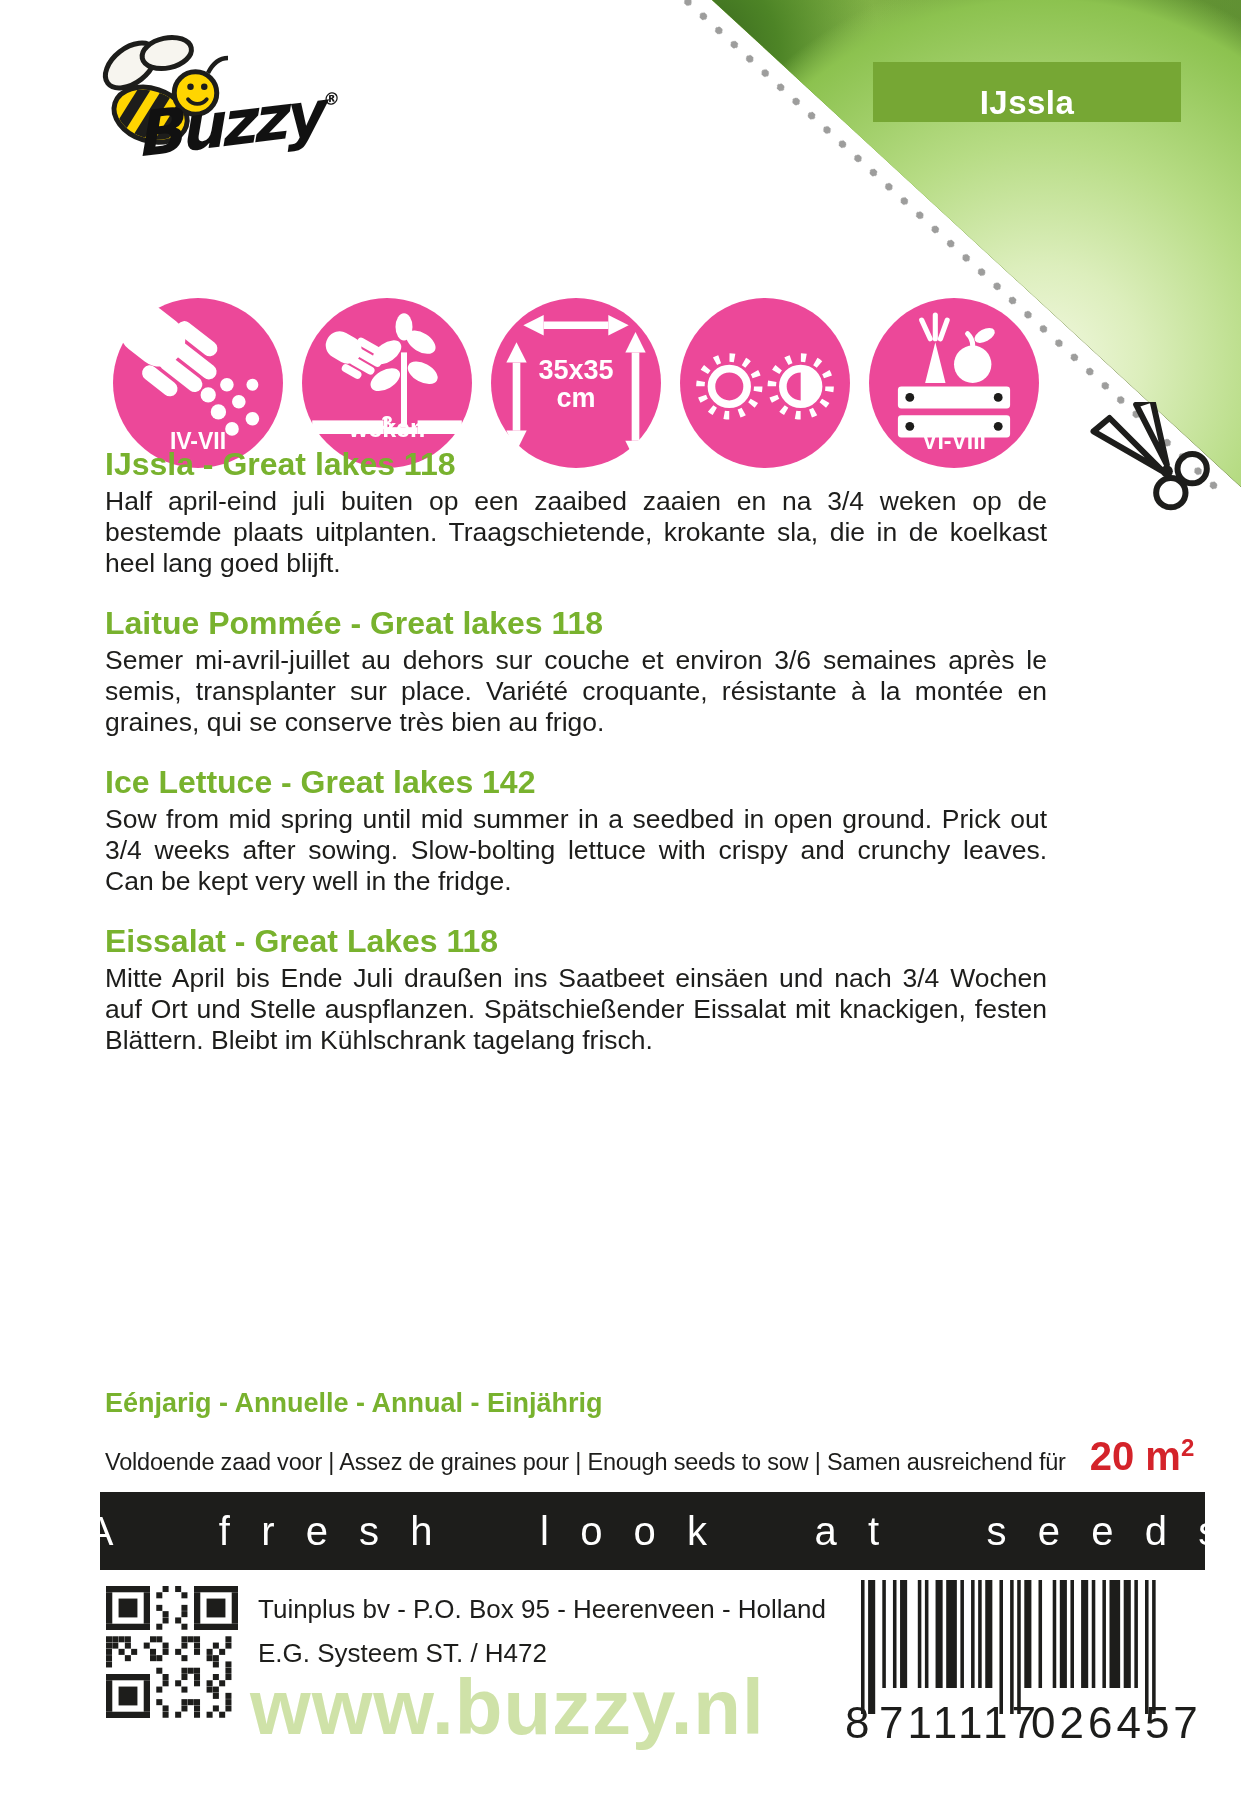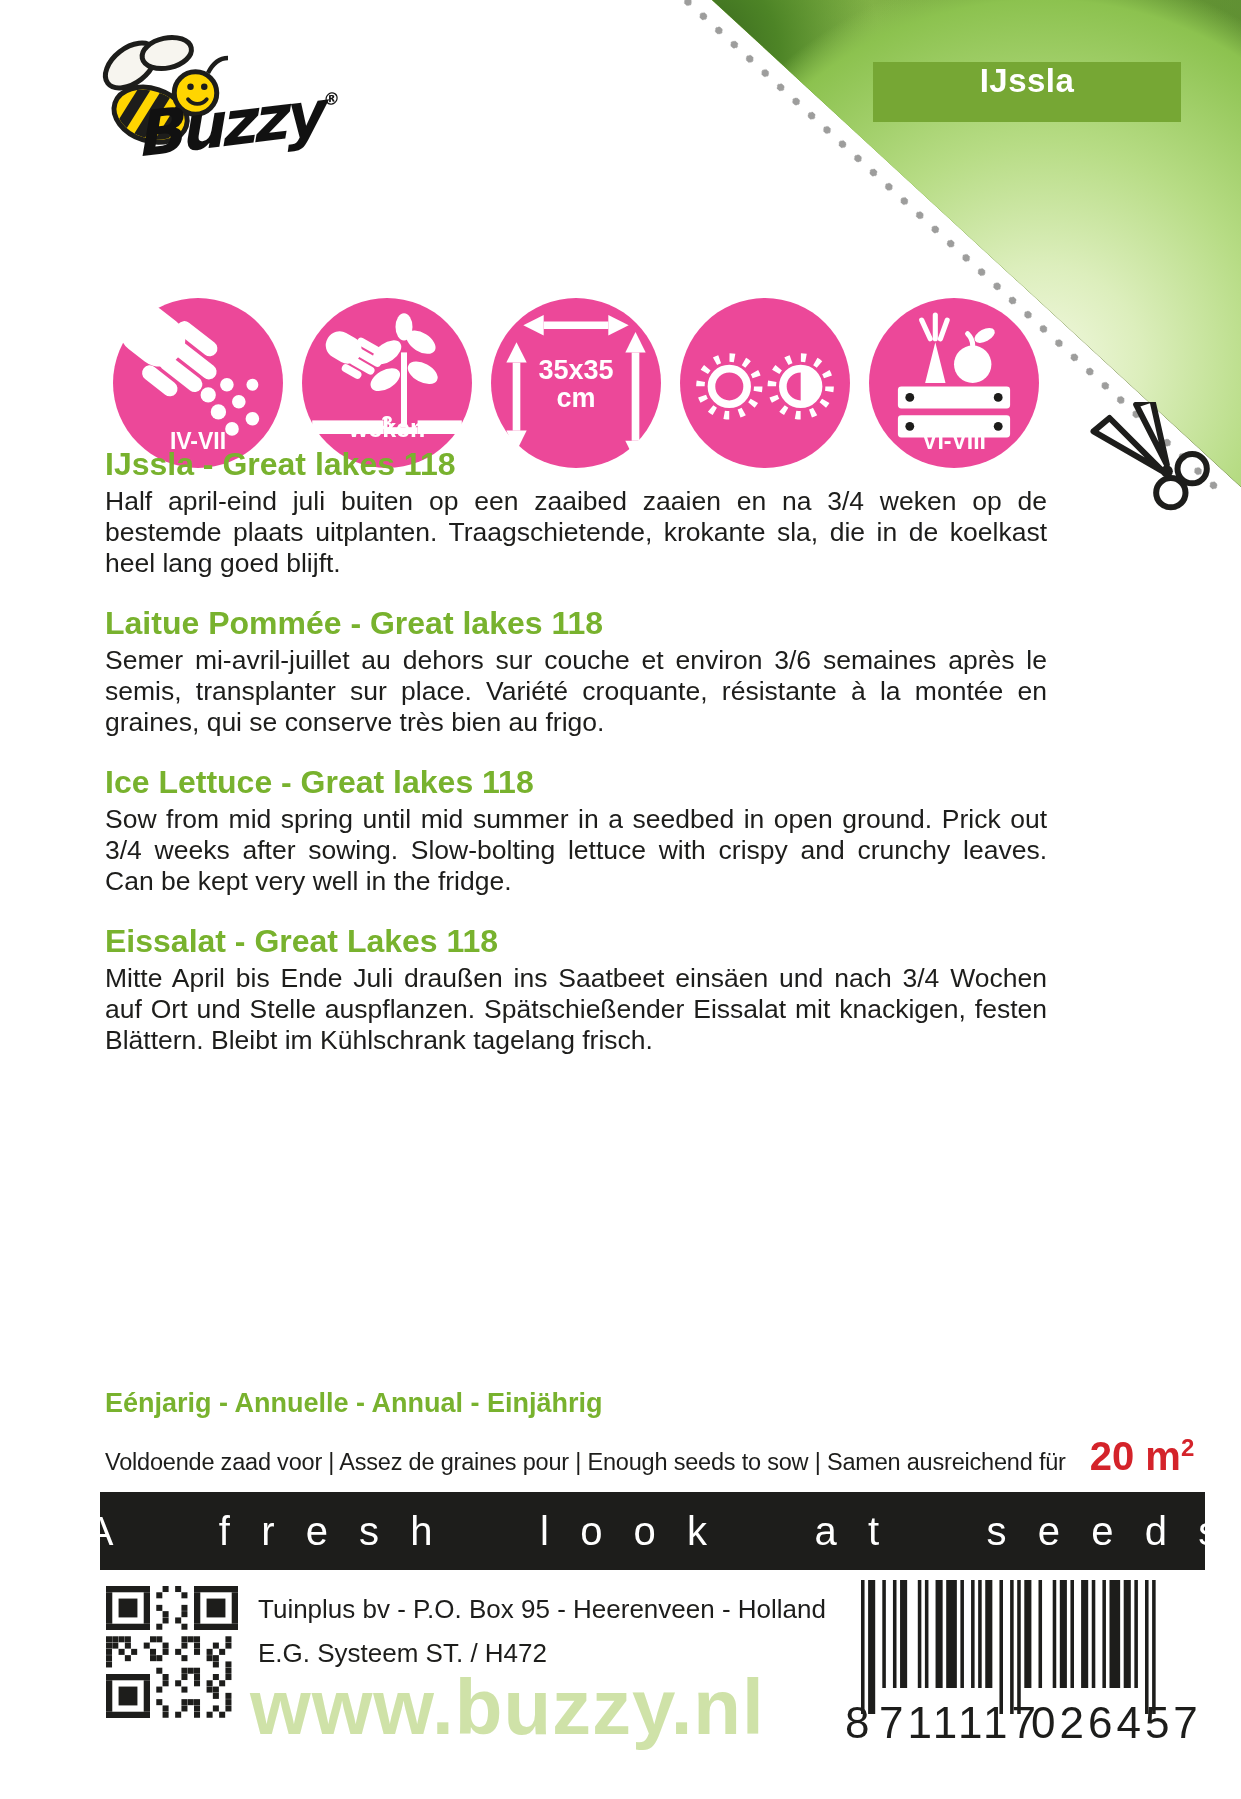--- a/index.html
+++ b/index.html
@@ -15,21 +15,21 @@
     background-image:
       radial-gradient(circle at 84% 70%, #f2f8e0 0%, #dceebc 9%, #b7dc85 20%, #8cc24f 33%, rgba(140,194,79,0) 36%),
       radial-gradient(circle at 56% 10%, #35631d 0%, #4d8426 10%, rgba(77,132,38,0) 22%),
       radial-gradient(circle at 70% 40%, #a8d46e 0%, rgba(168,212,110,0) 28%),
       radial-gradient(circle at 100% 96%, #4a4034 0%, #6e6052 16%, rgba(110,96,82,0) 34%),
       radial-gradient(circle at 92% 30%, #5c8f30 0%, rgba(92,143,48,0) 25%),
       linear-gradient(120deg,#8fc14f 0%,#7daf3f 50%,#547f2f 100%);
   }
   .variety-tab{
     position:absolute;left:873px;top:62px;width:308px;height:60px;
-    display:flex;align-items:flex-start;justify-content:center;
+    display:flex;align-items:flex-end;justify-content:center;
     color:#fff;font-weight:bold;font-size:33px;letter-spacing:.5px;
   }
   
   .cutline{
     position:absolute;left:688px;top:-4px;width:724px;height:9px;
     transform-origin:0 0;transform:rotate(42.6deg);
     background-image:radial-gradient(circle 4px at 4px 4.5px,#9d9d9c 3.5px,rgba(0,0,0,0) 4px);
     background-size:21px 9px;background-repeat:repeat-x;
   }
   .scissors{position:absolute;left:1082px;top:402px;width:135px;height:120px;}
@@ -241,21 +241,21 @@
   <div class="sections">
     <div class="sec">
       <h3>IJssla - Great lakes 118</h3>
       <p>Half april-eind juli buiten op een zaaibed zaaien en na 3/4 weken op de bestemde plaats uitplanten. Traagschietende, krokante sla, die in de koelkast heel lang goed blijft.</p>
     </div>
     <div class="sec">
       <h3>Laitue Pommée - Great lakes 118</h3>
       <p>Semer mi-avril-juillet au dehors sur couche et environ 3/6 semaines après le semis, transplanter sur place.  Variété croquante, résistante à la montée en graines, qui se conserve très bien au frigo.</p>
     </div>
     <div class="sec">
-      <h3>Ice Lettuce - Great lakes 118</h3>
+      <h3>Ice Lettuce - Great lakes 142</h3>
       <p>Sow from mid spring until mid summer in a seedbed in open ground. Prick out 3/4 weeks after sowing. Slow-bolting lettuce with crispy and crunchy leaves. Can be kept very well in the fridge.</p>
     </div>
     <div class="sec">
       <h3>Eissalat - Great Lakes 118</h3>
       <p>Mitte April bis Ende Juli draußen ins Saatbeet einsäen und nach 3/4 Wochen auf Ort und Stelle auspflanzen. Spätschießender Eissalat mit knackigen, festen Blättern. Bleibt im Kühlschrank tagelang frisch.</p>
     </div>
   </div>
 
   <div class="annual">Eénjarig - Annuelle - Annual - Einjährig</div>
 

